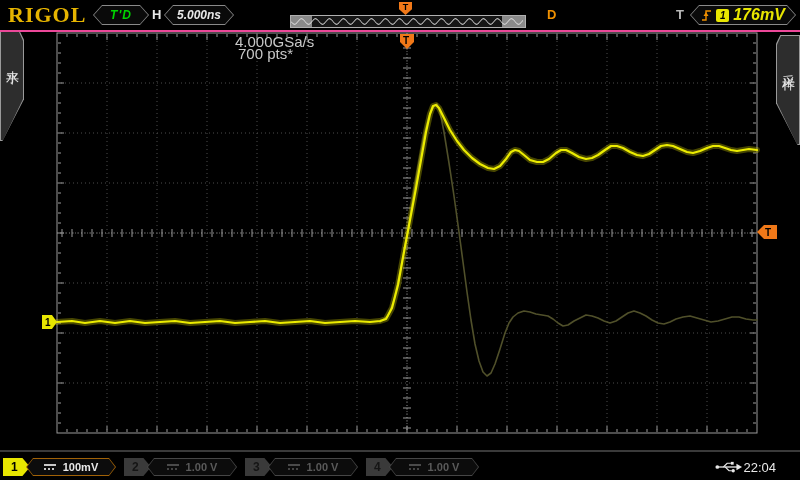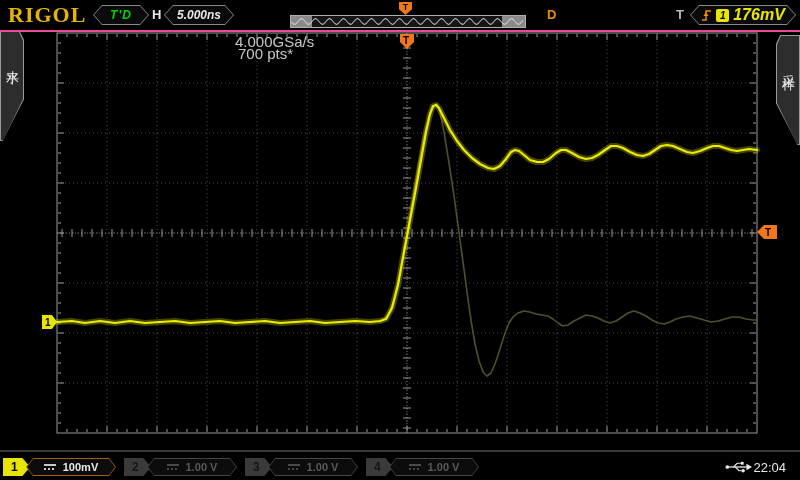--- a/index.html
+++ b/index.html
@@ -59,21 +59,21 @@
           background:repeating-linear-gradient(90deg,currentColor 0 2px,transparent 2px 4px);}
   .scale{font-size:11px;font-weight:bold;}
   .ch-on .chbadge{background:#e8e600;}
   .ch-on .chbox{background:#a16207;}
   .ch-on .scale{color:#e8e8e8;}
   .ch-on .cpl{color:#c8c8c8;}.ch-on .cpl .s{background:#c8c8c8;}
   .ch-off .chbadge{background:#3a3a3a;color:#151515;}
   .ch-off .chbox{background:#464646;}
   .ch-off .scale{color:#5a5a5a;text-align:center;}
   .ch-off .cpl{color:#4a4a4a;}.ch-off .cpl .d{opacity:.9}.ch-off .cpl .s{background:#4a4a4a;}
-  .status{margin-left:auto;display:flex;align-items:flex-start;gap:0;margin-right:14px;}
+  .status{margin-left:auto;display:flex;align-items:flex-start;gap:0;margin-right:24px;}
   .clock{color:#e8e8e8;font-size:13px;}
   
   #scope{position:absolute;left:0;top:0;z-index:1;}
   text{font-family:"Liberation Sans",sans-serif;}
 </style>
 </head>
 <body>
 
 <svg id="scope" width="800" height="480" viewBox="0 0 800 480">
   <g id="grat">

